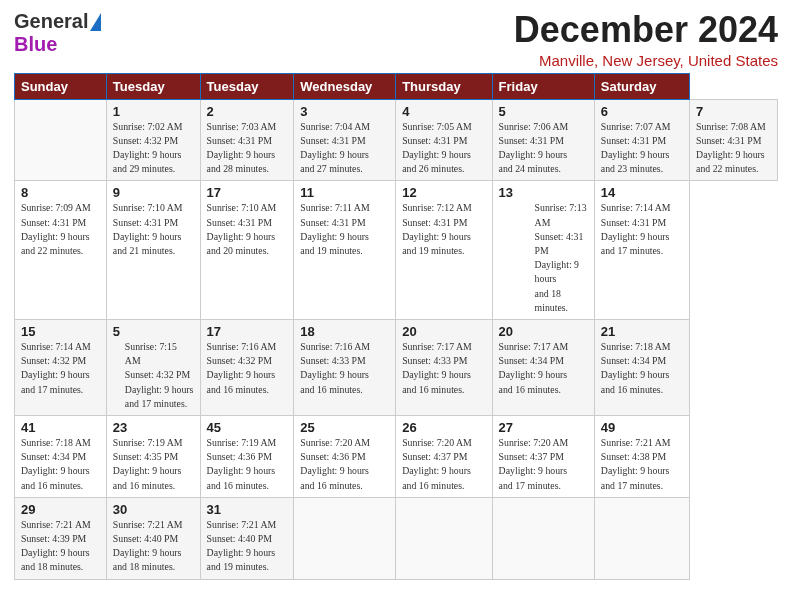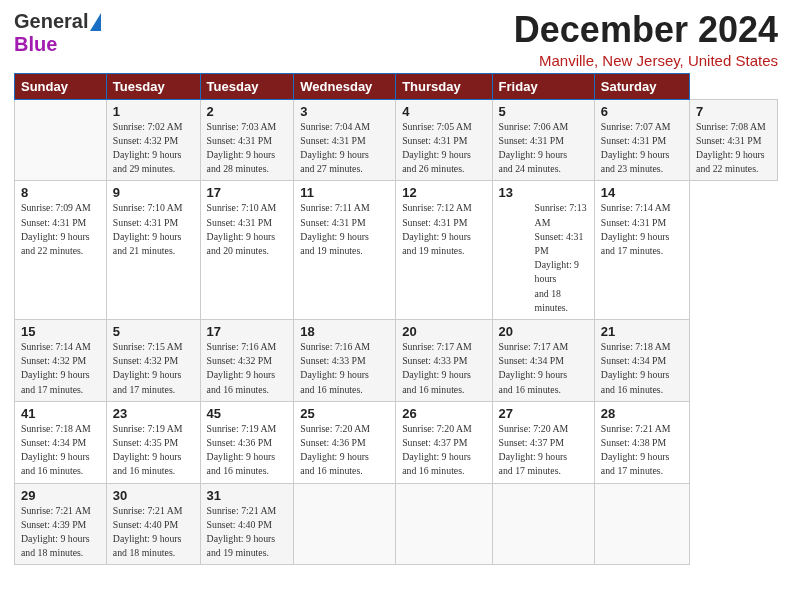--- a/index.html
+++ b/index.html
@@ -228,21 +228,21 @@
         <tr>
           <td>
             <span class="day-num">15</span>
             <div class="day-info" style="white-space: pre-line;">Sunrise: 7:14 AM
 Sunset: 4:32 PM
 Daylight: 9 hours
 and 17 minutes.</div>
           </td>
           <td>
             <span class="day-num">5</span>
-            <div class="day-info" style="white-space: pre-line;">Sunrise: 7:15 AM
+            <div class="day-info" style="white-space: pre-line; margin-left: 12px;">Sunrise: 7:15 AM
 Sunset: 4:32 PM
 Daylight: 9 hours
 and 17 minutes.</div>
           </td>
           <td>
             <span class="day-num">17</span>
             <div class="day-info" style="white-space: pre-line;">Sunrise: 7:16 AM
 Sunset: 4:32 PM
 Daylight: 9 hours
 and 16 minutes.</div>
@@ -313,21 +313,21 @@
 and 16 minutes.</div>
           </td>
           <td>
             <span class="day-num">27</span>
             <div class="day-info" style="white-space: pre-line;">Sunrise: 7:20 AM
 Sunset: 4:37 PM
 Daylight: 9 hours
 and 17 minutes.</div>
           </td>
           <td>
-            <span class="day-num">28</span>
+            <span class="day-num">49</span>
             <div class="day-info" style="white-space: pre-line;">Sunrise: 7:21 AM
 Sunset: 4:38 PM
 Daylight: 9 hours
 and 17 minutes.</div>
           </td>
         </tr>
         <tr>
           <td>
             <span class="day-num">29</span>
             <div class="day-info" style="white-space: pre-line;">Sunrise: 7:21 AM

